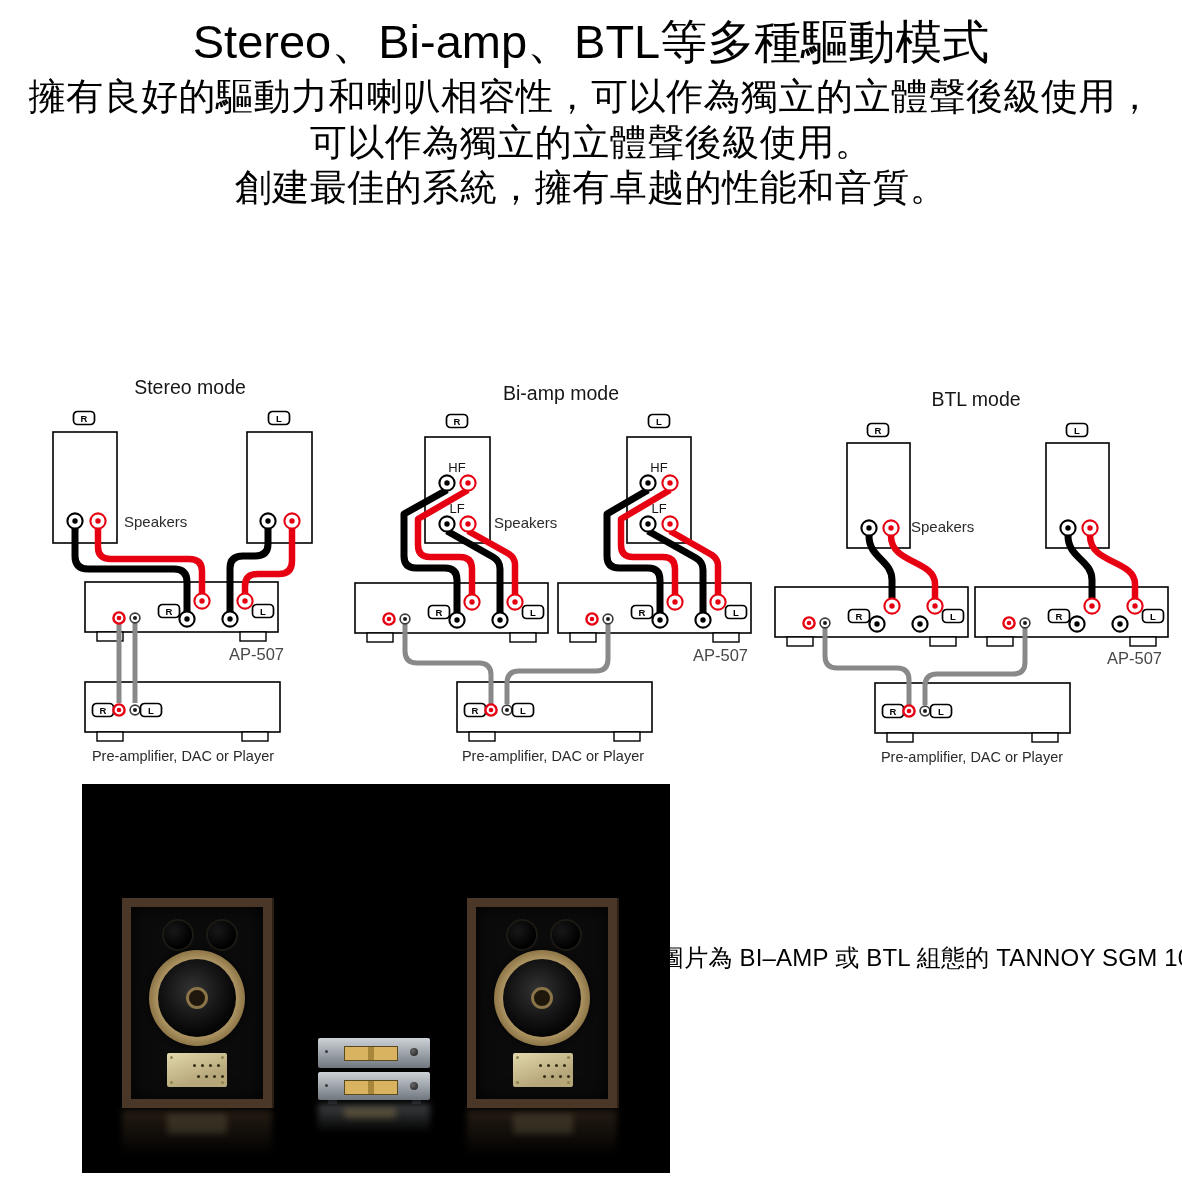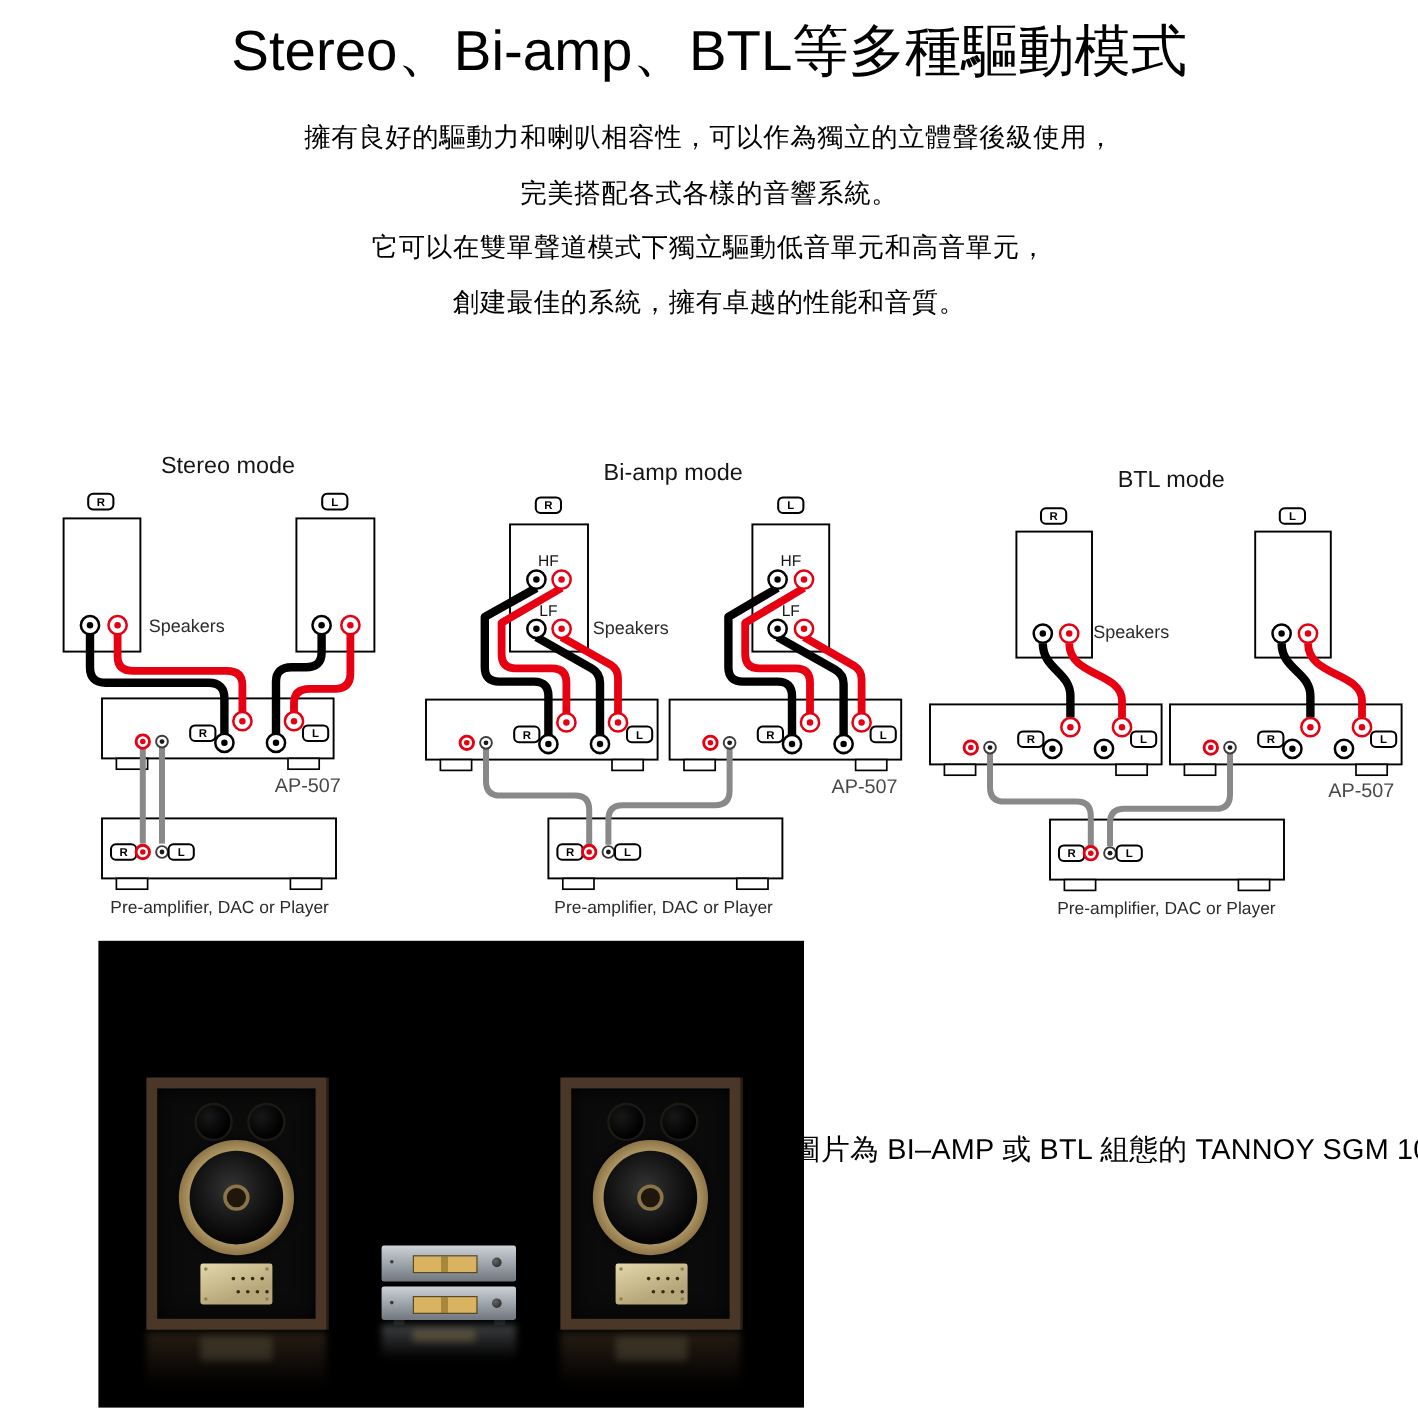--- a/index.html
+++ b/index.html
@@ -1,21 +1,21 @@
 <!DOCTYPE html>
 <html><head>
 <meta charset="utf-8">
 <style>
   html,body{margin:0;padding:0;background:#fff;}
   .canvas{position:relative;width:1182px;height:1182px;background:#ffffff;overflow:hidden;
           font-family:"Liberation Sans",sans-serif;color:#000;}
   .title{position:absolute;top:16px;left:0;width:100%;text-align:center;
          font-size:47px;line-height:52px;font-weight:normal;margin:0;}
-  .bodytext{position:absolute;top:92px;left:0;width:100%;text-align:center;
-            font-size:22px;line-height:45.5px;letter-spacing:0.5px;}
+  .bodytext{position:absolute;top:74px;left:0;width:100%;text-align:center;
+            font-size:37px;line-height:45.5px;letter-spacing:0.5px;}
   .diagram-svg{position:absolute;top:0;left:0;}
   
   .bx{fill:#fff;stroke:#000;stroke-width:1.6px;}
   .ft{fill:#fff;stroke:#000;stroke-width:1.4px;}
   .bd{fill:#fff;stroke:#000;stroke-width:1.7px;}
   .bt{font:bold 9.5px "Liberation Sans",sans-serif;fill:#000;}
   .dt{font:19.5px "Liberation Sans",sans-serif;fill:#161616;}
   .lb{font:15px "Liberation Sans",sans-serif;fill:#2b2b2b;}
   .hl{font:13px "Liberation Sans",sans-serif;fill:#161616;}
   .md{font:16.5px "Liberation Sans",sans-serif;fill:#474747;}
@@ -57,22 +57,21 @@
            font-size:24px;letter-spacing:0.2px;color:#000;}
 </style>
 </head>
 <body>
 
 <div class="canvas">
 
   <h1 class="title">Stereo、Bi-amp、BTL等多種驅動模式</h1>
   <div class="bodytext">
     <div>擁有良好的驅動力和喇叭相容性，可以作為獨立的立體聲後級使用，</div>
-    <div>完美搭配各式各樣的音響系統。</div>
-    <div>它可以在雙單聲道模式下獨立驅動低音單元和高音單元，</div>
+    <div>可以作為獨立的立體聲後級使用。</div>
     <div>創建最佳的系統，擁有卓越的性能和音質。</div>
   </div>
 
   <svg class="diagram-svg" width="1182" height="1182" viewBox="0 0 1182 1182">
     <defs>
       <g id="tb">
           <circle r="7.6" fill="#fff" stroke="#000" stroke-width="2.1"></circle>
           <circle r="2.7" fill="#000"></circle>
         </g>
       <g id="tr">

